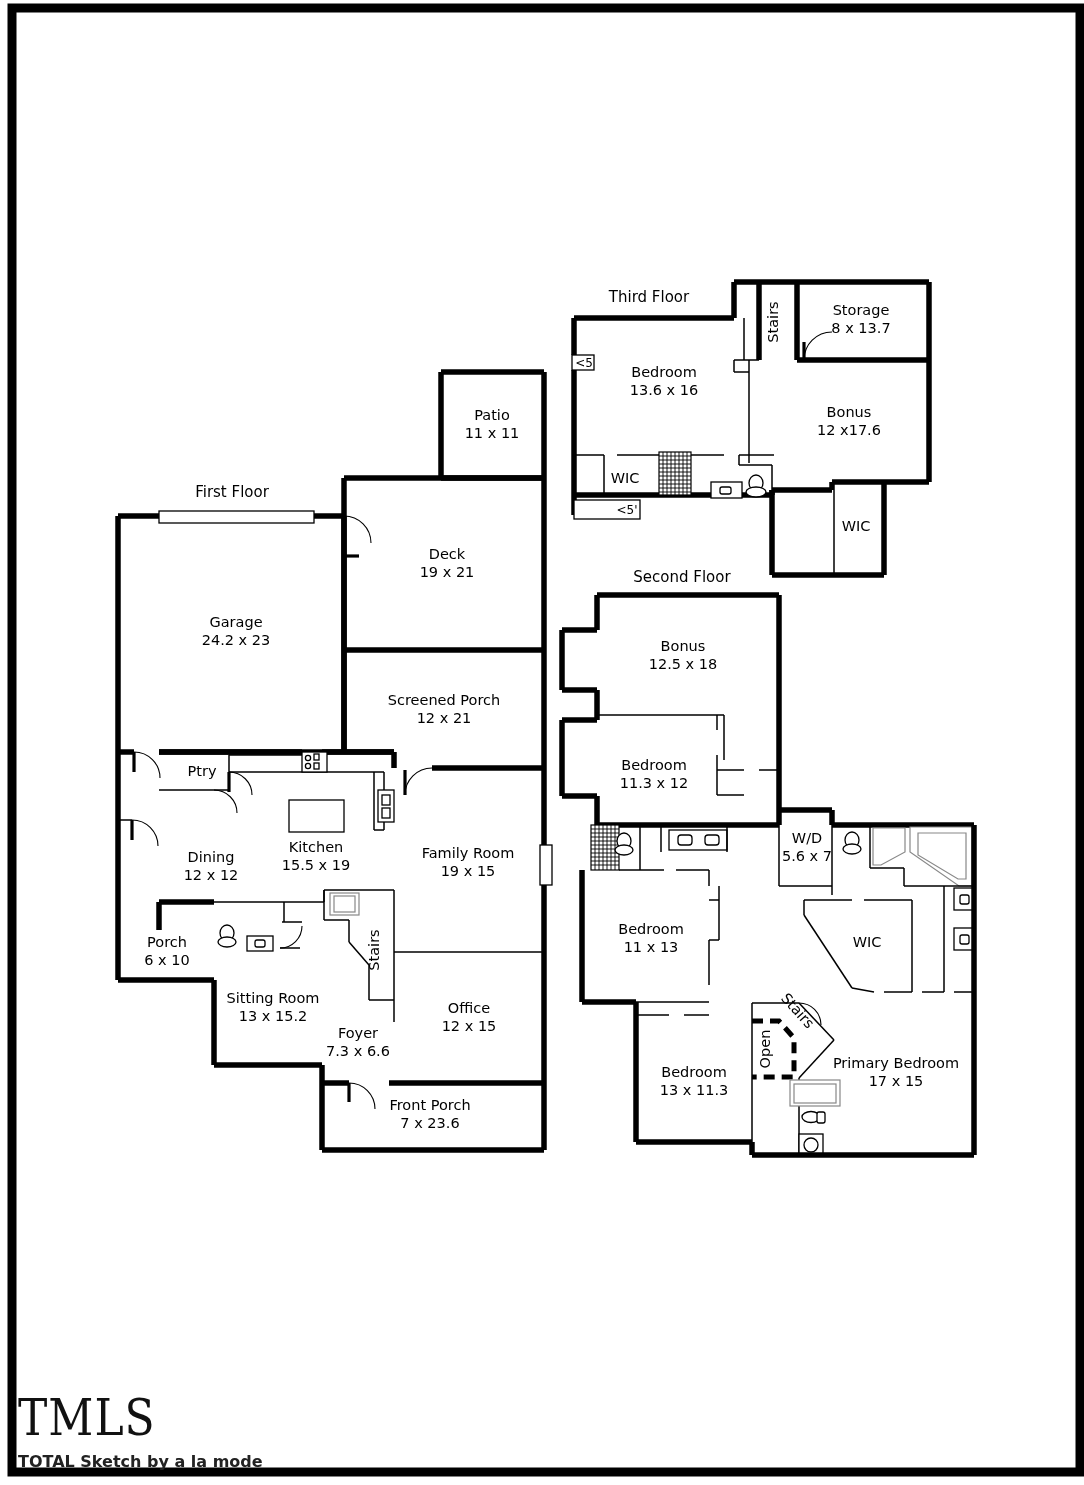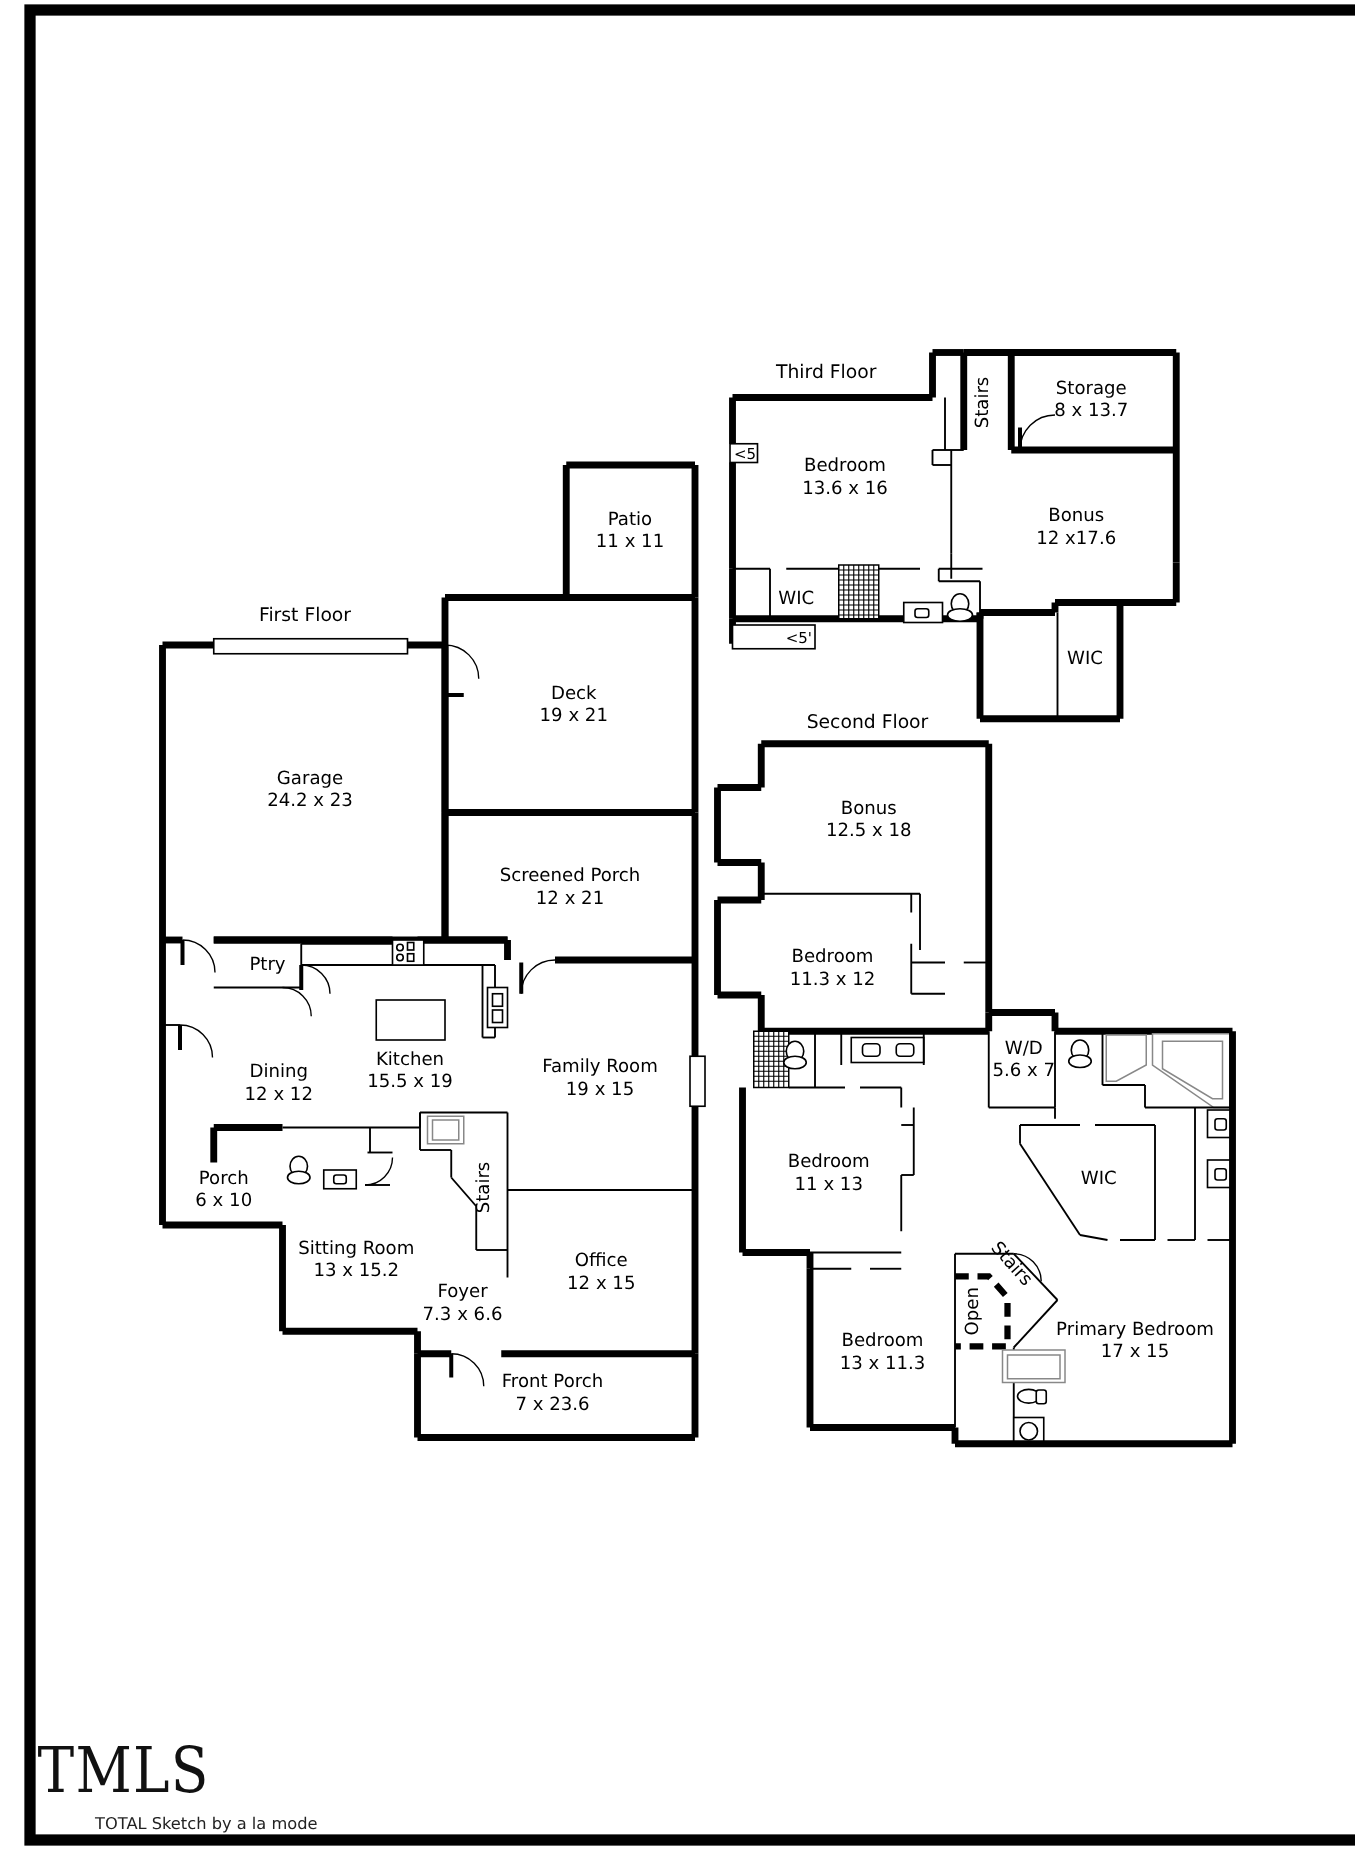--- a/index.html
+++ b/index.html
@@ -9,21 +9,21 @@
   }
   body {
     width: 1084px;
     height: 1485px;
     position: relative;
     font-family: "DejaVu Sans", sans-serif;
     overflow: hidden;
   }
   #page {
     position: absolute;
-    left: 16px; top: 0;
+    left: 4px; top: 0;
     width: 876px;
     height: 1485px;
   }
   svg.plan {
     position: absolute;
     left: 0; top: 0;
     width: 1084px;
     height: 1485px;
     display: block;
   }
@@ -76,25 +76,24 @@
     font-size: 44px;
     letter-spacing: 1px;
     color: #111;
     line-height: 1;
     font-weight: 300;
     transform: scaleY(1.15);
     transform-origin: left top;
   }
   #brand .tagline {
     font-family: "DejaVu Sans", sans-serif;
-    font-size: 13px;
+    font-size: 16px;
     color: #222;
     margin-top: 16px;
-    font-weight: normal;
-    padding-left: 46px;
+    font-weight: bold;
   }
 </style>
 </head>
 <body>
 
 <div id="page">
 
   <svg class="plan" viewBox="0 0 1084 1485">
 
     <rect x="8" y="8" width="1068" height="1464" fill="none" stroke="#000" stroke-width="9"></rect>

